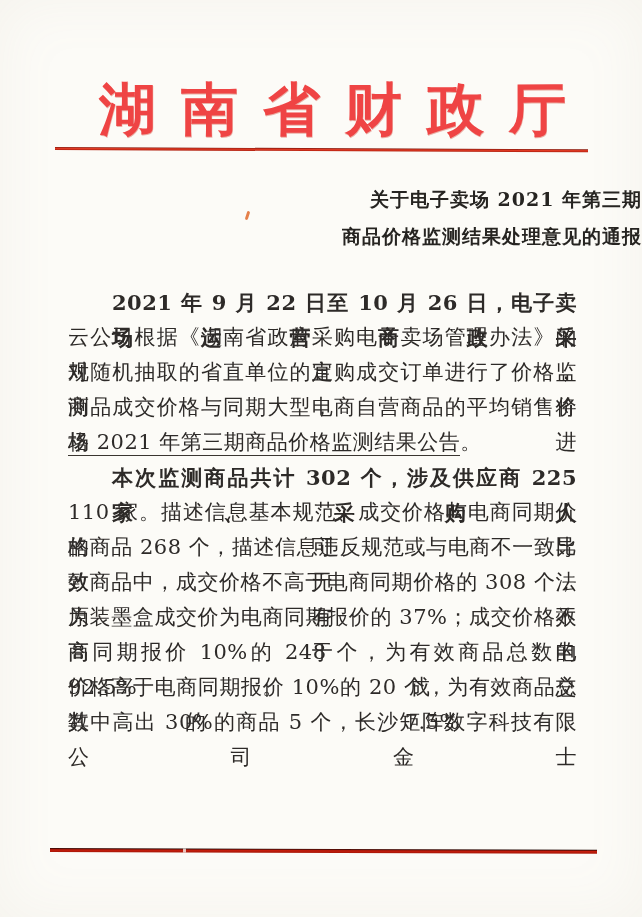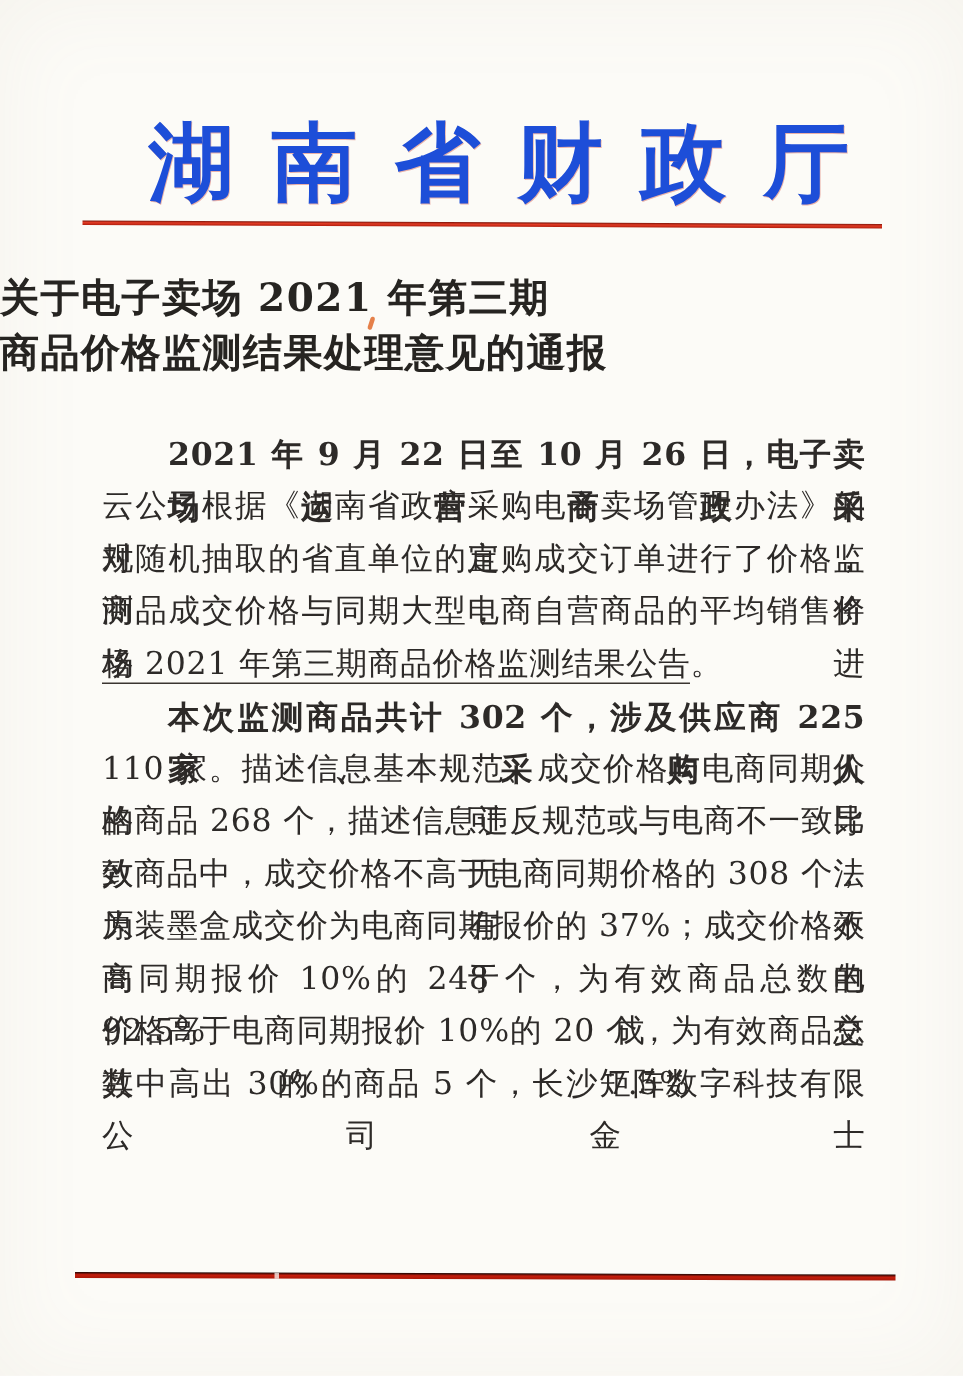--- a/index.html
+++ b/index.html
@@ -26,23 +26,23 @@
   }
   .letterhead-rule{
     position:absolute;top:147px;left:55px;width:533px;height:3px;
     background:linear-gradient(to bottom,#7e150a,#e23b25 45%,#b01e0d);
     transform:rotate(0.25deg);
     transform-origin:left center;
   }
   
   .doc-title{
     position:absolute;top:181px;left:0;right:0;
-    text-align:left;
+    text-align:right;
     font-weight:bold;
-    font-size:26px;line-height:37px;
+    font-size:19px;line-height:37px;
     letter-spacing:1px;
     color:#262421;
   }
   .scan-artifact{
     position:absolute;top:211px;left:246px;width:3px;height:9px;
     background:#e06a2c;transform:rotate(18deg);border-radius:2px;opacity:.85;
   }
   
   .doc-body{
     position:absolute;top:285px;left:68px;width:509px;
@@ -74,21 +74,21 @@
   .footer-rule .notch{
     position:absolute;left:133px;top:0;width:3px;height:100%;
     background:#fcfbf7;opacity:.75;
   }
 </style>
 </head>
 <body>
 
 <div class="page">
 
-  <div class="letterhead-title" style="color: #1d4ed8; padding-left: 48px;">湖南省财政厅</div>
+  <div class="letterhead-title" style="color: #ef4444; padding-left: 48px;">湖南省财政厅</div>
 
   <div class="letterhead-rule"></div>
 
   <div class="doc-title">
     <div>关于电子卖场 2021 年第三期</div>
     <div>商品价格监测结果处理意见的通报</div>
   </div>
 
   <div class="scan-artifact"></div>
 

